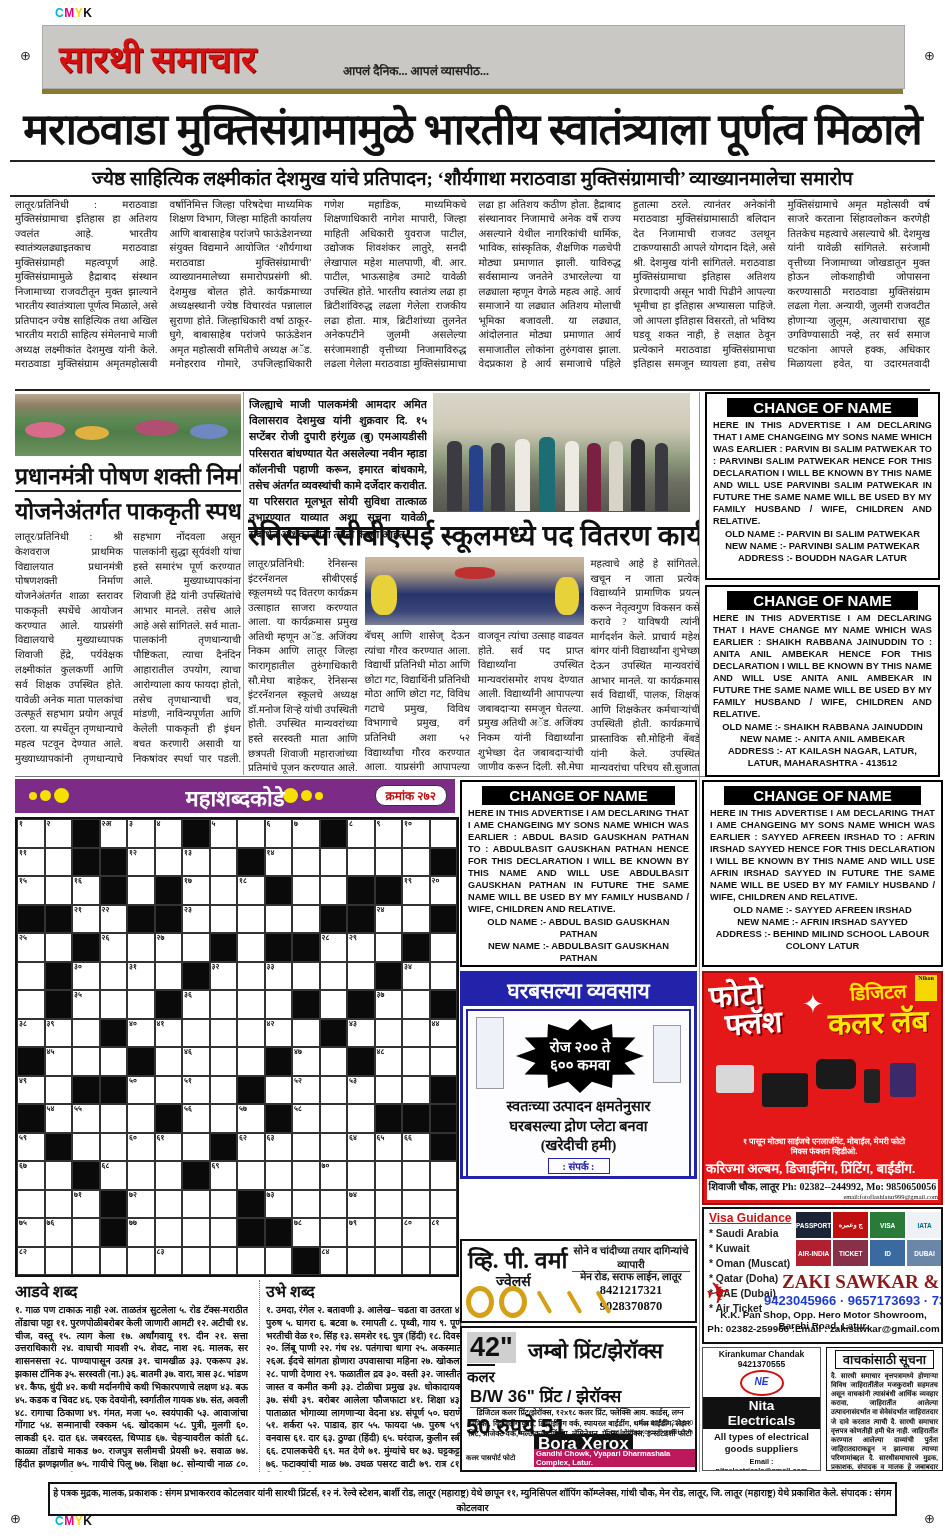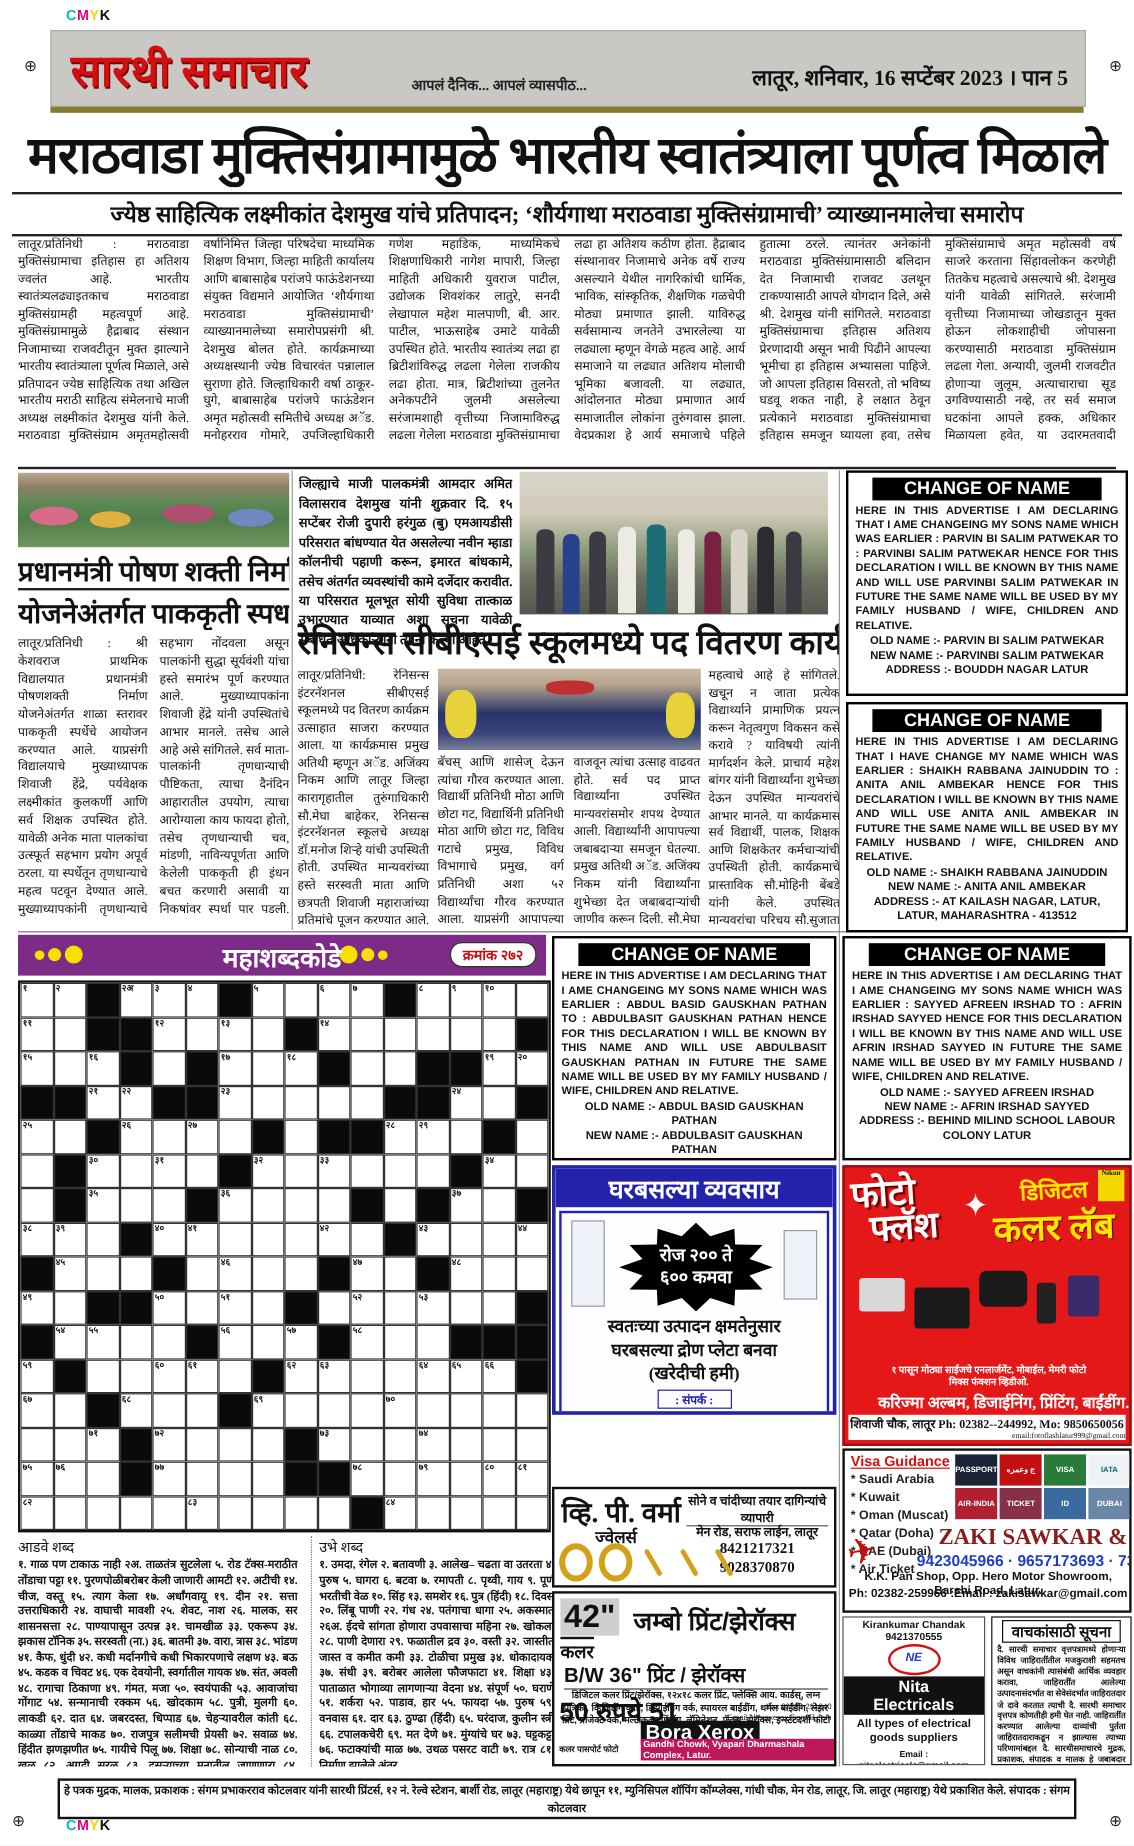--- a/index.html
+++ b/index.html
@@ -70,21 +70,21 @@
   #cw-num-pill{position:absolute;right:8px;top:6px;background:#fff;border:1px solid #333;border-radius:10px;
                color:#c01010;font-size:12px;font-weight:bold;padding:1px 10px;}
   #cw-grid{left:15px;top:817px;width:440px;height:456px;display:grid;
            grid-template-columns:repeat(16,1fr);grid-template-rows:repeat(16,1fr);
            border:2px solid #111;background:#fff;}
   .cw-cell{border:1px solid #333;position:relative;background:#fff;}
   .cw-cell.black{background:#0a0a0a;}
   .cw-num{position:absolute;left:1px;top:0;font-size:7.5px;font-weight:bold;line-height:1;}
   #across{left:15px;top:1280px;width:233px;height:192px;}
   #down{left:259px;top:1280px;width:196px;height:192px;border-left:1px dotted #777;padding-left:6px;}
-  .clue-title{font-size:12px;font-weight:400;margin-bottom:2px;}
+  .clue-title{font-size:16px;font-weight:700;margin-bottom:2px;}
   .clue-body{font-size:9.3px;font-weight:bold;line-height:1.38;text-align:justify;}
 
   
   #ghar{left:460px;top:971px;width:237px;height:208px;border:3px solid #2222aa;box-sizing:border-box;background:#fdfdff;}
   #ghar-head{background:#2222aa;color:#fff;text-align:center;font-size:21px;font-weight:900;padding:2px 0;}
   #ghar-inner{position:relative;height:226px;border:2px solid #2222aa;margin:3px;}
   .burst{position:absolute;left:48px;top:8px;width:128px;height:74px;background:#000;color:#fff;
          display:flex;align-items:center;justify-content:center;text-align:center;
          font-size:15px;font-weight:900;line-height:1.2;
          clip-path:polygon(100% 50%,84.8% 59.3%,93.3% 75%,75.5% 75.5%,75% 93.3%,59.3% 84.8%,50% 100%,40.7% 84.8%,25% 93.3%,24.5% 75.5%,6.7% 75%,15.2% 59.3%,0% 50%,15.2% 40.7%,6.7% 25%,24.5% 24.5%,25% 6.7%,40.7% 15.2%,50% 0%,59.3% 15.2%,75% 6.7%,75.5% 24.5%,93.3% 25%,84.8% 40.7%);}
@@ -121,21 +121,21 @@
 
   
   #pflash{left:702px;top:971px;width:241px;height:234px;background:#e41818;border:2px solid #9d0f0f;box-sizing:border-box;}
   #pf-name{position:absolute;left:6px;top:8px;color:#fff;font-size:30px;font-weight:900;line-height:.95;transform:rotate(-4deg);text-shadow:2px 2px 0 #7a0000;}
   #pf-star{position:absolute;left:98px;top:16px;color:#fff;font-size:26px;}
   #pf-dig{position:absolute;right:34px;top:6px;color:#ffe800;font-size:19px;font-weight:900;transform:rotate(-3deg);}
   #pf-lab{position:absolute;right:12px;top:28px;color:#ffe800;font-size:30px;font-weight:900;transform:rotate(-2deg);text-shadow:1px 1px 0 #7a0000;}
   #nikon{position:absolute;right:4px;top:2px;width:22px;height:26px;background:#f4d800;color:#111;font-size:6px;font-weight:bold;text-align:center;}
   .cam{position:absolute;background:#1a1a1a;border-radius:3px;}
   #pf-small{position:absolute;left:30px;top:164px;width:180px;color:#fff;font-size:8px;font-weight:bold;text-align:center;line-height:1.3;}
-  #pf-services{position:absolute;left:2px;top:186px;width:235px;color:#fff;font-size:13.3px;font-weight:900;text-align:right;white-space:nowrap;}
+  #pf-services{position:absolute;left:2px;top:186px;width:235px;color:#fff;font-size:13.3px;font-weight:900;text-align:left;white-space:nowrap;}
   #pf-foot{position:absolute;left:3px;bottom:3px;width:231px;background:#fff;text-align:center;font-size:10px;font-weight:bold;}
   #pf-email{font-size:6.5px;font-weight:normal;text-align:right;}
 
   
   #zaki{left:702px;top:1207px;width:241px;height:137px;border:2px solid #111;box-sizing:border-box;font-family:"Liberation Sans",sans-serif;}
   #visa-title{position:absolute;left:5px;top:2px;color:#d40f0f;font-size:12px;font-weight:900;text-decoration:underline;}
   #visa-list{position:absolute;left:5px;top:18px;font-size:10.3px;font-weight:900;color:#222;line-height:1.45;}
   .docgrid{position:absolute;left:92px;top:3px;width:146px;display:grid;grid-template-columns:repeat(4,1fr);gap:2px;}
   .doc{height:26px;font-size:6.5px;font-weight:bold;color:#fff;display:flex;align-items:center;justify-content:center;text-align:center;}
   #zaki-name{position:absolute;left:78px;top:62px;color:#8b1a1a;font-size:19px;font-weight:900;white-space:nowrap;font-family:"Liberation Serif",serif;}
@@ -166,21 +166,20 @@
 
 <div class="page">
 
   <span class="cmyk" style="left:55px;top:6px;"><b>C</b><b>M</b><b>Y</b><b>K</b></span>
   <span class="regmark" style="left:20px;top:48px;">⊕</span>
   <span class="regmark" style="right:10px;top:48px;">⊕</span>
 
   <div class="abs" id="masthead">
     <div id="mast-title">सारथी समाचार</div>
     <div id="mast-tagline">आपलं दैनिक... आपलं व्यासपीठ...</div>
-    <div id="mast-date">लातूर, शनिवार, 16 सप्टेंबर 2023 । पान 5</div>
   </div>
   <div class="abs" id="rule-olive"></div>
 
   <div class="abs" id="headline">मराठवाडा मुक्तिसंग्रामामुळे भारतीय स्वातंत्र्याला पूर्णत्व मिळाले</div>
   <div class="abs" id="subheadline">ज्येष्ठ साहित्यिक लक्ष्मीकांत देशमुख यांचे प्रतिपादन; ‘शौर्यगाथा मराठवाडा मुक्तिसंग्रामाची’ व्याख्यानमालेचा समारोप</div>
   <div class="abs" id="lead-body">लातूर/प्रतिनिधी : मराठवाडा मुक्तिसंग्रामाचा इतिहास हा अतिशय ज्वलंत आहे. भारतीय स्वातंत्र्यलढ्याइतकाच मराठवाडा मुक्तिसंग्रामही महत्वपूर्ण आहे. मुक्तिसंग्रामामुळे हैद्राबाद संस्थान निजामाच्या राजवटीतून मुक्त झाल्याने भारतीय स्वातंत्र्याला पूर्णत्व मिळाले, असे प्रतिपादन ज्येष्ठ साहित्यिक तथा अखिल भारतीय मराठी साहित्य संमेलनाचे माजी अध्यक्ष लक्ष्मीकांत देशमुख यांनी केले. मराठवाडा मुक्तिसंग्राम अमृतमहोत्सवी वर्षानिमित्त जिल्हा परिषदेचा माध्यमिक शिक्षण विभाग, जिल्हा माहिती कार्यालय आणि बाबासाहेब परांजपे फाऊंडेशनच्या संयुक्त विद्यमाने आयोजित ‘शौर्यगाथा मराठवाडा मुक्तिसंग्रामाची’ व्याख्यानमालेच्या समारोपप्रसंगी श्री. देशमुख बोलत होते. कार्यक्रमाच्या अध्यक्षस्थानी ज्येष्ठ विचारवंत पन्नालाल सुराणा होते. जिल्हाधिकारी वर्षा ठाकूर-घुगे, बाबासाहेब परांजपे फाऊंडेशन अमृत महोत्सवी समितीचे अध्यक्ष अॅड. मनोहरराव गोमारे, उपजिल्हाधिकारी गणेश महाडिक, माध्यमिकचे शिक्षणाधिकारी नागेश मापारी, जिल्हा माहिती अधिकारी युवराज पाटील, उद्योजक शिवशंकर लातुरे, सनदी लेखापाल महेश मालपाणी, बी. आर. पाटील, भाऊसाहेब उमाटे यावेळी उपस्थित होते. भारतीय स्वातंत्र्य लढा हा ब्रिटीशांविरुद्ध लढला गेलेला राजकीय लढा होता. मात्र, ब्रिटीशांच्या तुलनेत अनेकपटीने जुलमी असलेल्या सरंजामशाही वृत्तीच्या निजामाविरुद्ध लढला गेलेला मराठवाडा मुक्तिसंग्रामाचा लढा हा अतिशय कठीण होता. हैद्राबाद संस्थानावर निजामाचे अनेक वर्षे राज्य असल्याने येथील नागरिकांची धार्मिक, भाविक, सांस्कृतिक, शैक्षणिक गळचेपी मोठ्या प्रमाणात झाली. याविरुद्ध सर्वसामान्य जनतेने उभारलेल्या या लढ्याला म्हणून वेगळे महत्व आहे. आर्य समाजाने या लढ्यात अतिशय मोलाची भूमिका बजावली. या लढ्यात, आंदोलनात मोठ्या प्रमाणात आर्य समाजातील लोकांना तुरुंगवास झाला. वेदप्रकाश हे आर्य समाजाचे पहिले हुतात्मा ठरले. त्यानंतर अनेकांनी मराठवाडा मुक्तिसंग्रामासाठी बलिदान देत निजामाची राजवट उलथून टाकण्यासाठी आपले योगदान दिले, असे श्री. देशमुख यांनी सांगितले. मराठवाडा मुक्तिसंग्रामाचा इतिहास अतिशय प्रेरणादायी असून भावी पिढीने आपल्या भूमीचा हा इतिहास अभ्यासला पाहिजे. जो आपला इतिहास विसरतो, तो भविष्य घडवू शकत नाही, हे लक्षात ठेवून प्रत्येकाने मराठवाडा मुक्तिसंग्रामाचा इतिहास समजून घ्यायला हवा, तसेच मुक्तिसंग्रामाचे अमृत महोत्सवी वर्ष साजरे करताना सिंहावलोकन करणेही तितकेच महत्वाचे असल्याचे श्री. देशमुख यांनी यावेळी सांगितले. सरंजामी वृत्तीच्या निजामाच्या जोखडातून मुक्त होऊन लोकशाहीची जोपासना करण्यासाठी मराठवाडा मुक्तिसंग्राम लढला गेला. अन्यायी, जुलमी राजवटीत होणाऱ्या जुलूम, अत्याचाराचा सूड उगविण्यासाठी नव्हे, तर सर्व समाज घटकांना आपले हक्क, अधिकार मिळायला हवेत, या उदारमतवादी भावनेतून हा लढा लढला गेला, असे ज्येष्ठ विचारवंत पन्नालाल सुराणा यांनी सांगितले. मराठवाडा मुक्तिसंग्रामामध्ये फुट पाडण्यासाठी निजामाने दलित बांधवांचा बुद्धिभेद करण्याचा प्रयत्न केला. मात्र तत्कालीन दलित नेत्यांनी त्याला दाद दिली नाहीत. डॉ. बाबासाहेब आंबेडकर यांनीही दलितांना निजामाविरुद्ध लढण्यासाठी मार्गदर्शन करून लढ्यात सहभागी होण्यास सांगितले. या लढ्यामध्ये विद्यार्थी, महिला यांचे महत्वपूर्ण योगदान होते. सरंजामशाहीपासून मुक्तिसाठी सर्व समाजाने अतिशय ताकदीने लढा दिला. त्यामुळे हैद्राबाद संस्थानातील सर्वसामान्य जनतेला लोकशाहीचा मार्ग खुला झाला, असे सुराणा यांनी यावेळी सांगितले. तसेच मराठवाडा मुक्तिसंग्रामाचा इतिहास विद्यार्थ्यांपर्यंत पोहोचविण्यासाठी आयोजित व्याख्यानमालेचा उपक्रम कौतुकास्पद असल्याचे त्यांनी सांगितले. डॉ. बी. आर. पाटील यांनी उपस्थितांचे आभार मानले. प्राचार्य डॉ. सोमनाथ रोडे, जिल्हा माहिती अधिकारी युवराज पाटील, भाऊसाहेब उमाटे, जयप्रकाश दगडे, विवेक सौताडेकर, साहित्यिक धनंजय गुडसूरकर, प्रा. अर्जुन सोमवंशी, प्रा. डॉ. भूषण जोगुलवार, प्रा. डॉ. सुनील पुरी, प्रा. डॉ. सदाशिव देंदे, प्रा. डॉ. अर्चना टाक, प्रा. डॉ. नारायण सूर्यवंशी, प्रा. डॉ. अशोक नारनवरे, प्रा. डॉ. जयद्रथ जाधव, प्रा. डॉ. ओमशिवा लिगाडे, प्रा.डॉ.सचिन हंबारे, प्रा.डॉ.संजय तोंडारकर, साहित्यिक सतीश हानेगावे, प्रा. श्रीहरी वेदपाठक, डॉ. नरसिंग वाघमोडे, डॉ. हर्षवर्धन प्रकाशवीर आर्य, प्रा. डॉ. द.मा.माने, रमेश चिल्हे, प्रा. डॉ. प्रमोद चव्हाण यांनी व्याख्याते म्हणून जबाबदारी पार पाडली.</div>
   <div class="hline" style="left:15px;top:389px;width:915px;"></div>
 
   <div class="abs" id="photo1">
     <div class="blob" style="left:10px;top:28px;width:40px;height:16px;background:#d86a8a;"></div>

